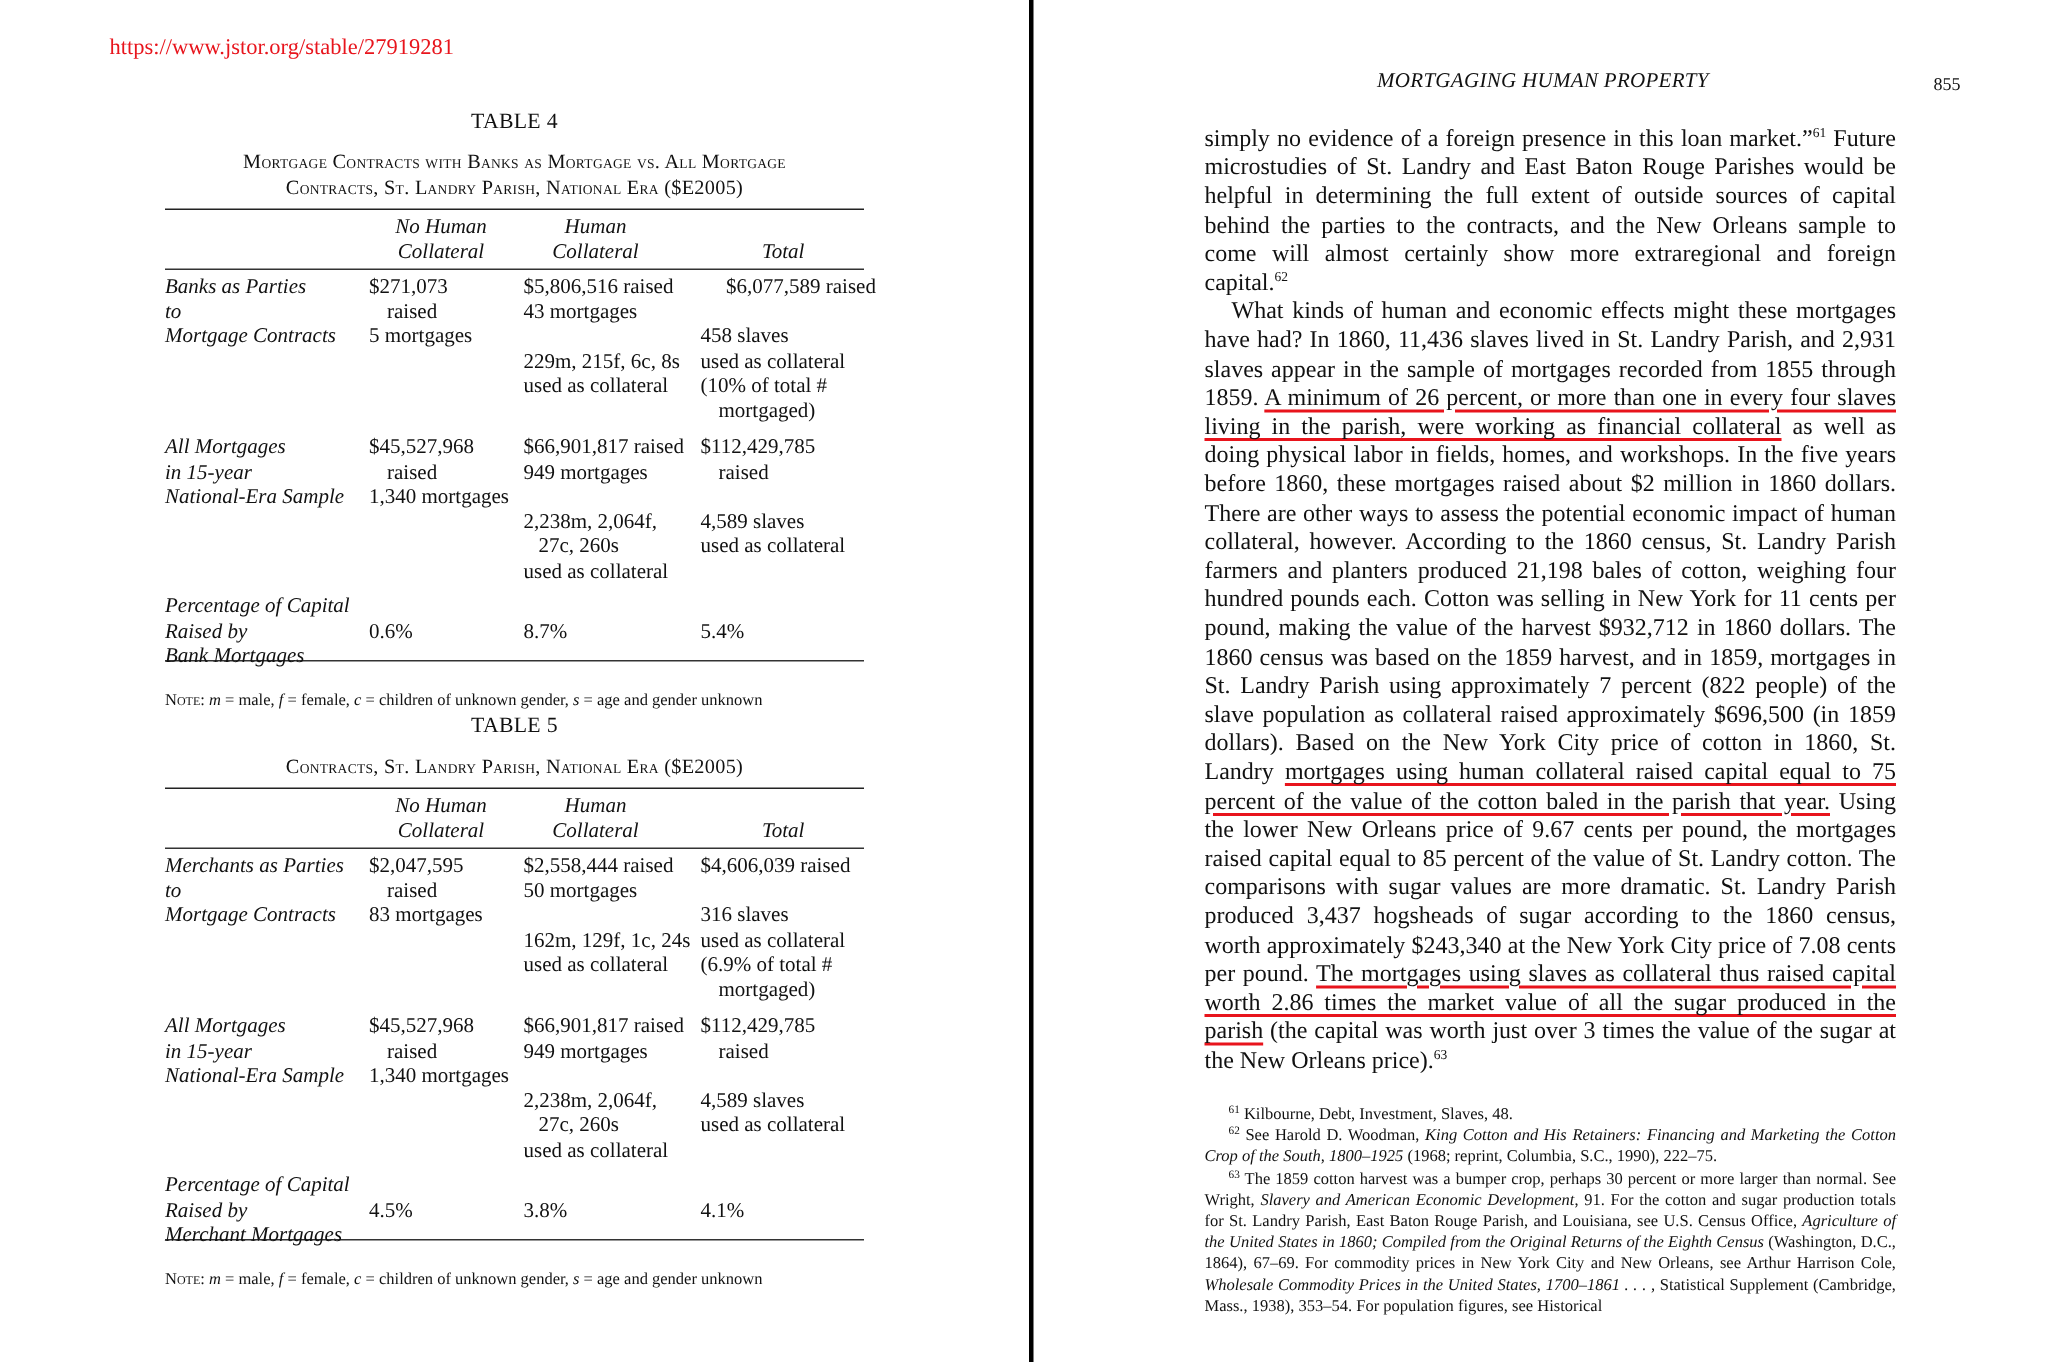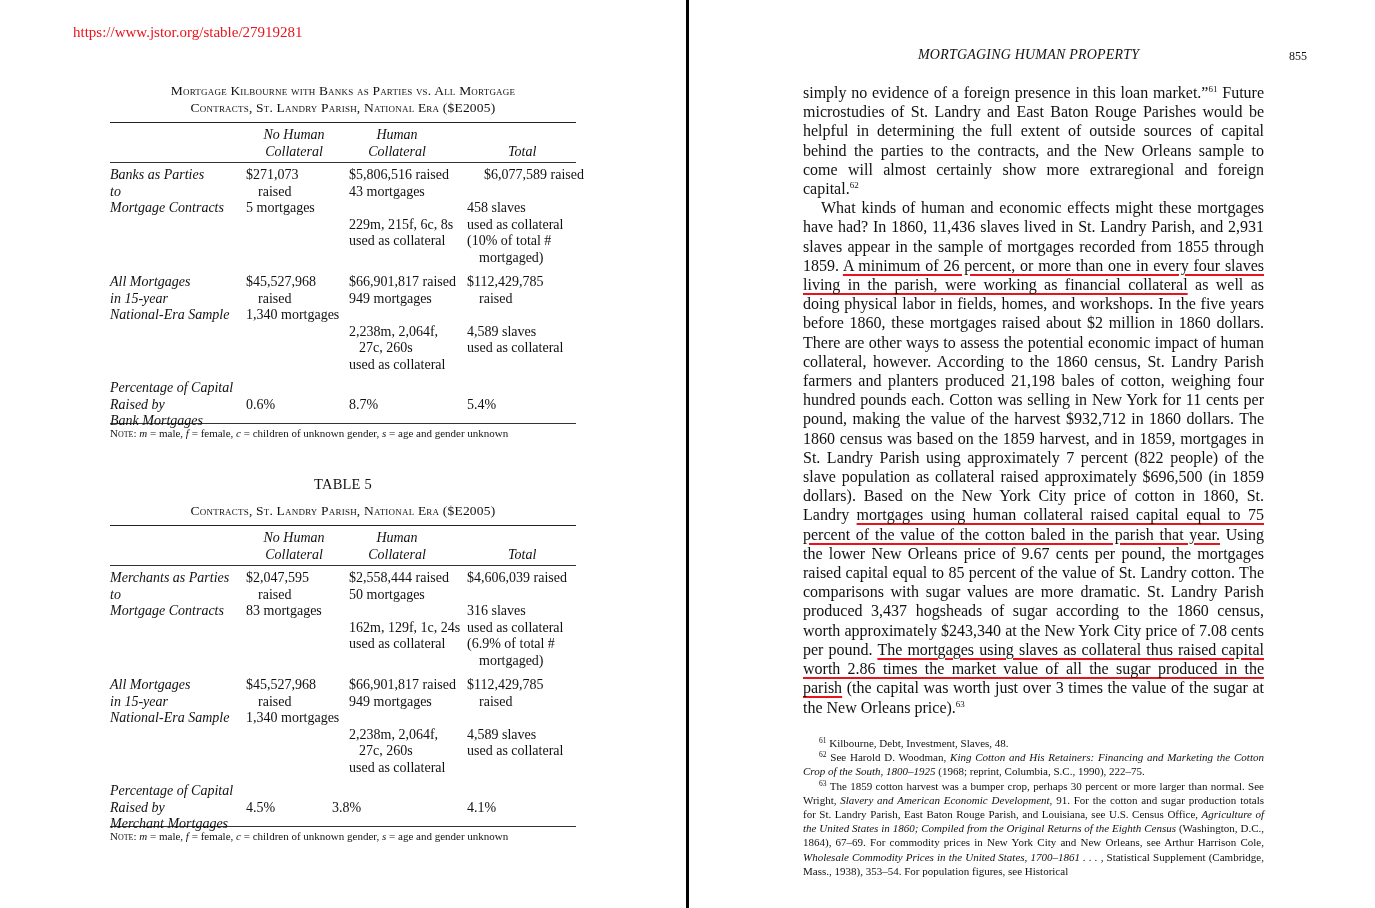--- a/index.html
+++ b/index.html
@@ -18,21 +18,21 @@
     .tbl-block { position: absolute; left: 110px; width: 466px; }
     .tbl-num { text-align: center; font-size: 14.5px; letter-spacing: 0.2px; }
     .tbl-cap { text-align: center; font-size: 13.5px; font-variant: small-caps; line-height: 17px; margin-top: 9px; letter-spacing: 0.2px; }
     .rule { border-top: 1.5px solid #222; }
     .rule-thin { border-top: 1px solid #333; }
 
     .tbl { position: relative; font-size: 14px; line-height: 16.5px; }
     .tbl .cell { position: absolute; white-space: nowrap; }
     .it { font-style: italic; }
     .center { text-align: center; }
-    .note { font-size: 11px; margin-top: 3px; white-space: nowrap; }
+    .note { font-size: 11px; margin-top: 20px; white-space: nowrap; }
     .note .sc { font-variant: small-caps; }
 
     
     .running-head { position: absolute; top: 47px; left: 228px; font-size: 14px; font-style: italic; letter-spacing: 0.2px; }
     .page-num { position: absolute; top: 49px; left: 555px; font-size: 12px; margin-left: 44px; }
     .body-text { position: absolute; left: 113px; top: 83px; width: 461px; font-size: 16px; line-height: 19.2px; text-align: justify; }
     .body-text p { margin: 0; }
     .body-text p.indent { text-indent: 18px; }
     .hl { text-decoration: underline; text-decoration-color: #e8141c; text-decoration-thickness: 2px; text-underline-offset: 3px; }
     sup { font-size: 9px; line-height: 0; vertical-align: 6px; }
@@ -40,22 +40,23 @@
     .footnotes p { margin: 0; text-indent: 16px; }
     .footnotes sup { font-size: 7.5px; vertical-align: 4px; }
   </style>
 </head>
 <body>
 
 <div class="page page-left">
   <a class="url">https://www.jstor.org/stable/27919281</a>
 
   <div class="tbl-block" style="top:73px;">
+    <div class="tbl-num">TABLE 4</div>
     <div class="tbl-cap">
-      <div>Mortgage Kilbourne with Banks as Parties vs. All Mortgage</div>
+      <div>Mortgage Contracts with Banks as Mortgage vs. All Mortgage</div>
       <div>Contracts, St. Landry Parish, National Era ($E2005)</div>
     </div>
     <div class="rule" style="margin-top:6px;"></div>
     <div class="tbl" id="t4" style="height:300px;">
         <div class="cell it center" style="left: 149px; top: 4px; width: 70px;">No Human</div>
         <div class="cell it center" style="left: 149px; top: 20.5px; width: 70px;">Collateral</div>
         <div class="cell it center" style="left: 247px; top: 4px; width: 80px;">Human</div>
         <div class="cell it center" style="left: 247px; top: 20.5px; width: 80px;">Collateral</div>
         <div class="cell it" style="left: 398px; top: 20.5px;">Total</div>
         <div class="cell" style="left: 0px; right: 0px; top: 39px; border-top: 1px solid rgb(51, 51, 51);"></div>
@@ -140,21 +141,21 @@
         <div class="cell " style="left: 249px; top: 217px;">27c, 260s</div>
         <div class="cell " style="left: 239px; top: 233.5px;">used as collateral</div>
         <div class="cell " style="left: 357px; top: 151px;">$112,429,785</div>
         <div class="cell " style="left: 369px; top: 167.5px;">raised</div>
         <div class="cell " style="left: 357px; top: 200.5px;">4,589 slaves</div>
         <div class="cell " style="left: 357px; top: 217px;">used as collateral</div>
         <div class="cell it" style="left: 0px; top: 257px;">Percentage of Capital</div>
         <div class="cell it" style="left: 0px; top: 273.5px;">Raised by</div>
         <div class="cell it" style="left: 0px; top: 290px;">Merchant Mortgages</div>
         <div class="cell " style="left: 136px; top: 273.5px;">4.5%</div>
-        <div class="cell " style="left: 222px; top: 273.5px;">3.8%</div>
+        <div class="cell " style="left: 239px; top: 273.5px;">3.8%</div>
         <div class="cell " style="left: 357px; top: 273.5px;">4.1%</div>
       </div>
     <div class="rule-thin"></div>
     <div class="note"><span class="sc">Note:</span><span id="t5note"><span> </span><span style="font-style: italic;">m</span><span> = male, </span><span style="font-style: italic;">f</span><span> = female, </span><span style="font-style: italic;">c</span><span> = children of unknown gender, </span><span style="font-style: italic;">s</span><span> = age and gender unknown</span></span></div>
   </div>
 </div>
 
 <div class="divider"></div>
 
 <div class="page page-right">

